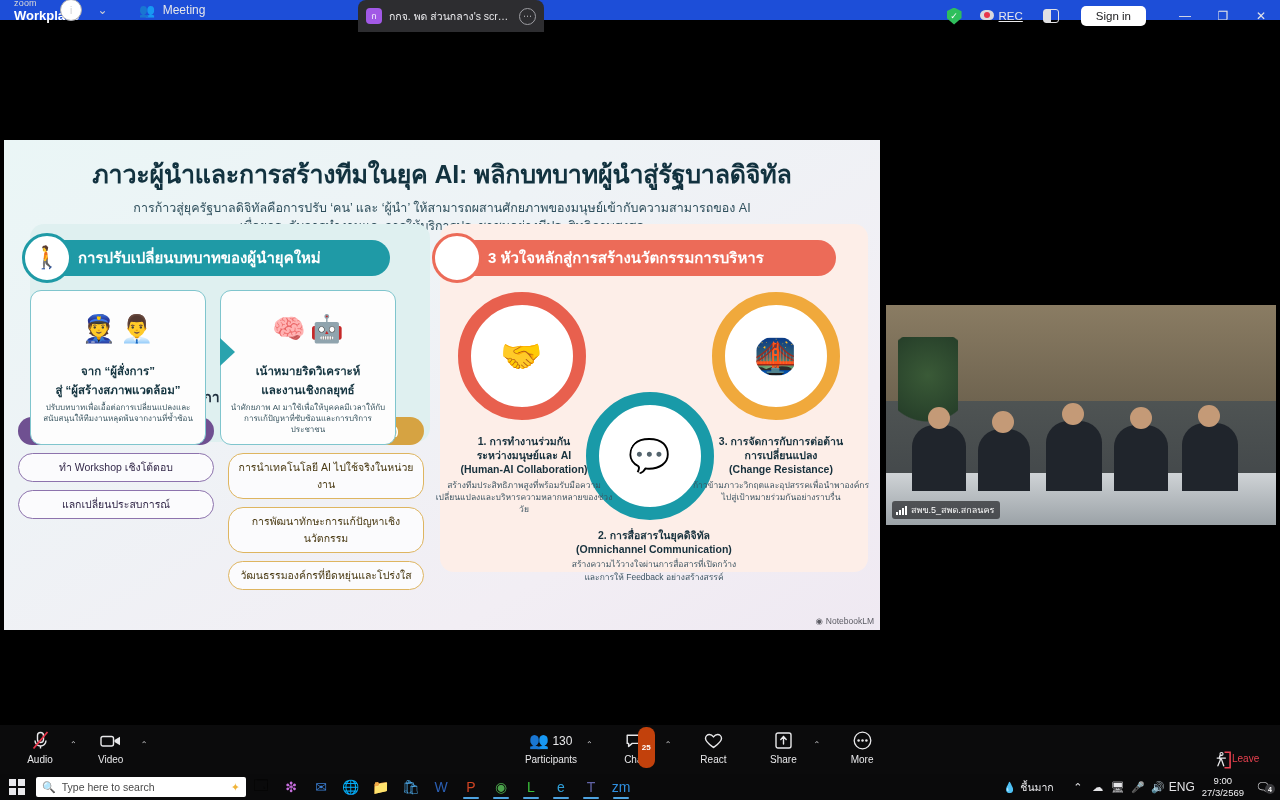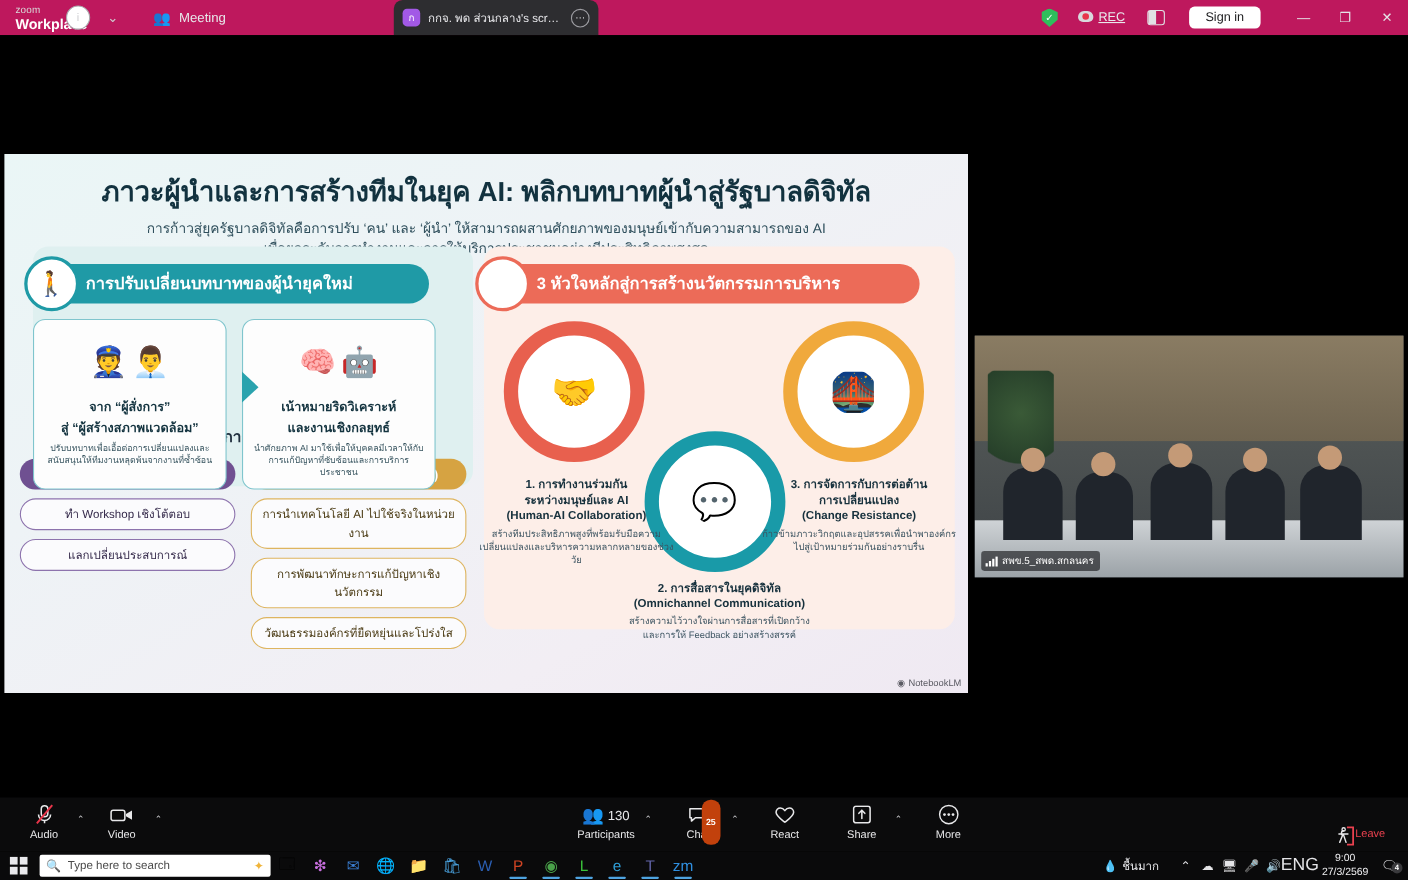--- a/index.html
+++ b/index.html
@@ -1,20 +1,20 @@
 <!DOCTYPE html>
 <html><head>
 <meta charset="utf-8">
 <style>
   * { box-sizing: border-box; margin:0; padding:0; }
   html,body { width:1280px; height:800px; overflow:hidden; background:#000; }
   body { font-family:"Liberation Sans", sans-serif; }
 
   
-  .topbar { position:absolute; left:0; top:0; width:1280px; height:32px; background:#be185d; display:flex; align-items:center; }
+  .topbar { position:absolute; left:0; top:0; width:1280px; height:20px; background:#1d4ed8; display:flex; align-items:center; }
   .zoom-logo { margin-left:14px; line-height:1.0; color:#fff; }
   .zoom-logo .z1 { font-size:9px; letter-spacing:.2px; color:#d8d8d8; display:block; }
   .zoom-logo .z2 { font-size:13px; font-weight:bold; display:block; margin-top:1px;}
   .tb-ico { width:22px; height:22px; border-radius:50%; color:#cfcfd2; display:flex; align-items:center; justify-content:center; font-size:12px; }
   .tb-ico.circ { border:1.3px solid #a9a9ad; font-size:10px; }
   .meet-grp { display:flex; align-items:center; gap:7px; margin-left:26px; color:#e7e7ea; font-size:12px; }
   .people-ic { font-size:13px; }
   .tab { position:absolute; left:358px; top:0; width:186px; height:32px; background:#2d2d30; border-radius:8px 8px 0 0;
          display:flex; align-items:center; padding:0 8px; gap:7px; }
   .tab-fav { width:16px; height:16px; border-radius:4px; background:#a259e6; color:#fff; font-size:9px; display:flex; align-items:center; justify-content:center;}
@@ -428,20 +428,20 @@
   <div class="tray">
     <span class="wx">
       <span style="color:#4aa6e6;">💧</span>
       <span>ชื้นมาก</span>
     </span>
     <span class="trayic">⌃</span>
     <span class="trayic">☁</span>
     <span class="trayic">🖥</span>
     <span class="trayic">🎤</span>
     <span class="trayic">🔊</span>
-    <span class="trayic" style="width:28px;font-size:16px;">ENG</span>
+    <span class="trayic" style="width:28px;font-size:12px;">ENG</span>
     <span class="clock">
       <div>9:00</div>
       <div>27/3/2569</div>
     </span>
     <span class="notif">🗨<b>4</b></span>
   </div>
 </div>
 
 </body></html>

